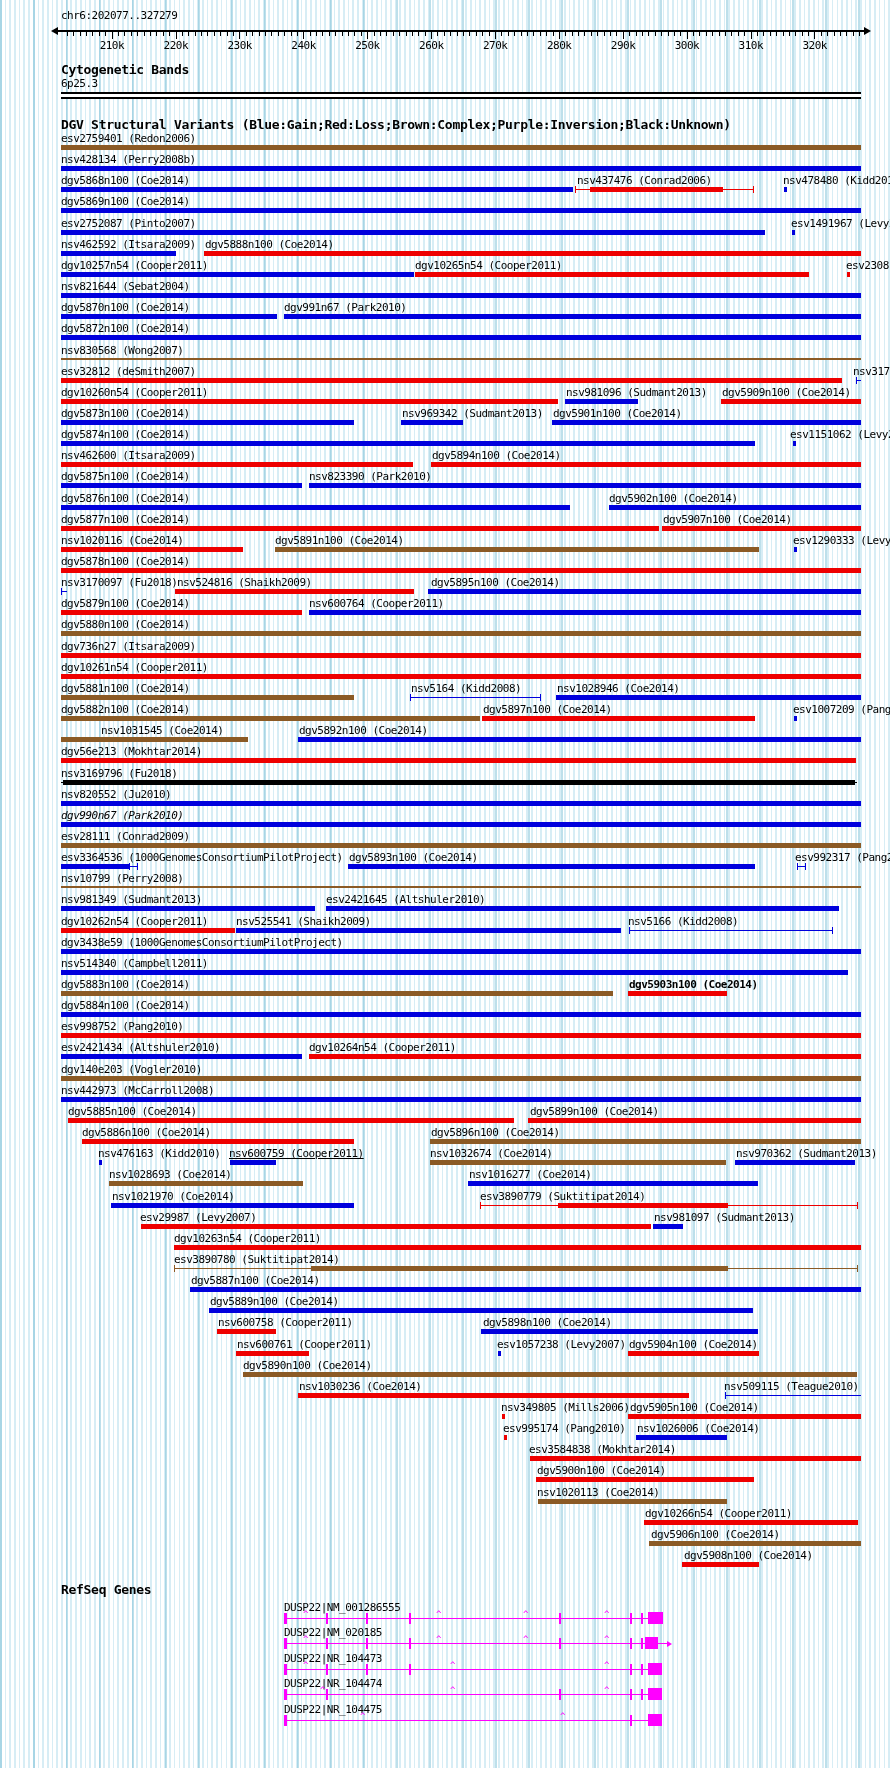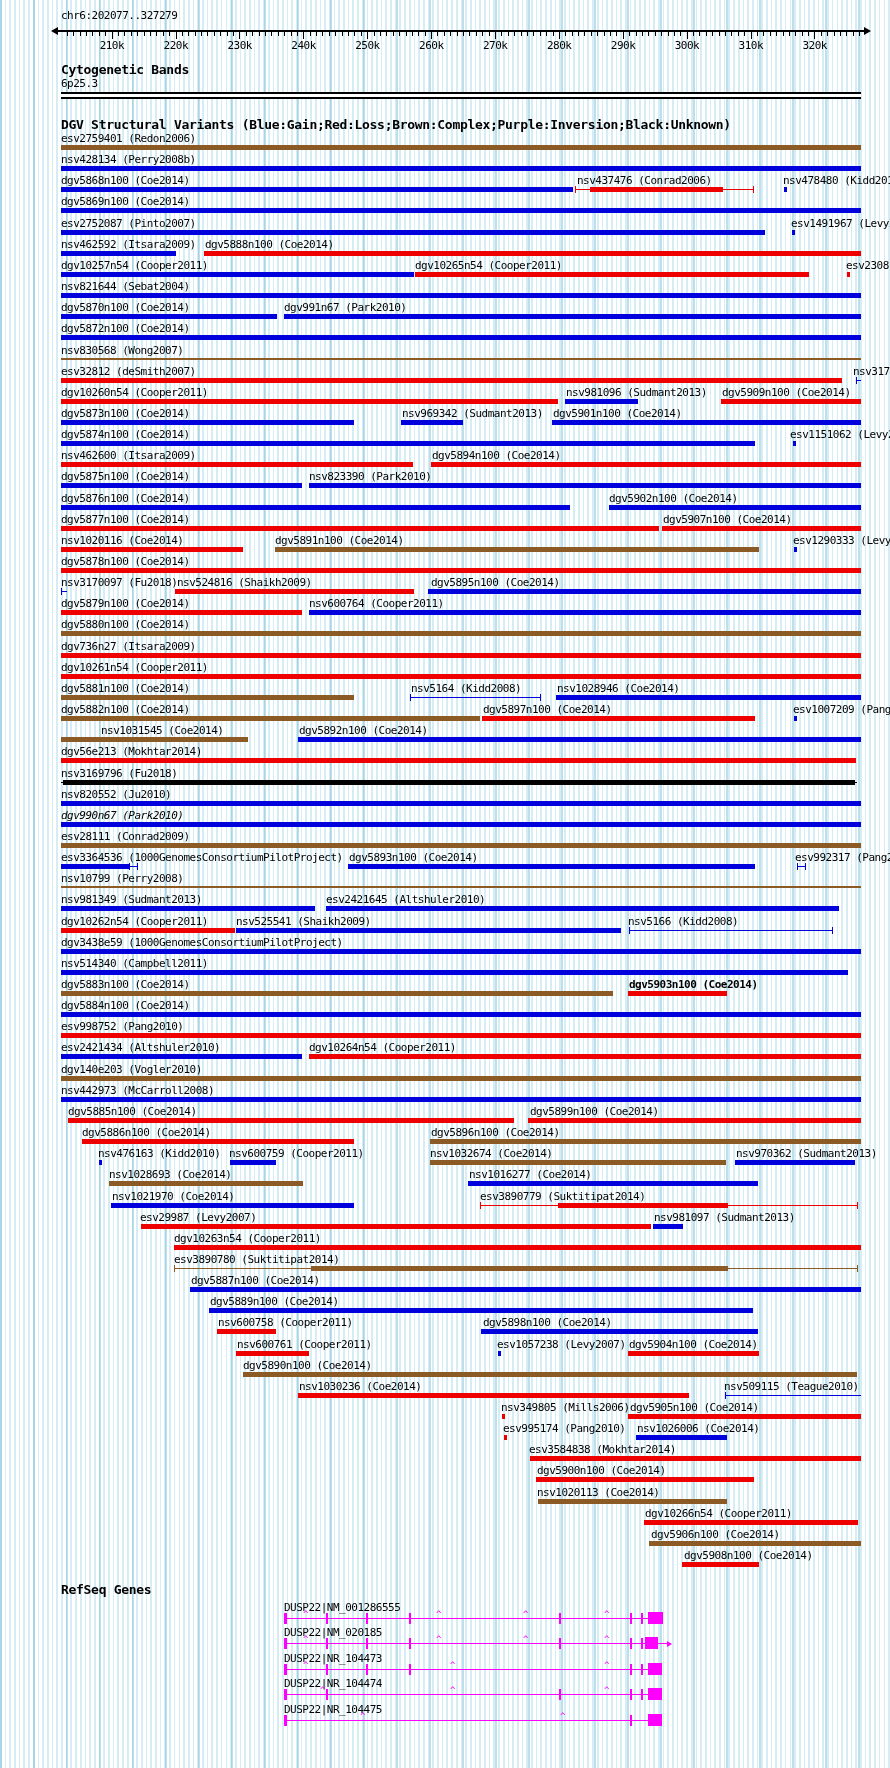--- a/index.html
+++ b/index.html
@@ -350,21 +350,21 @@
       <div class="lbl" style="left: 68px; top: 1106px;">dgv5885n100 (Coe2014)</div>
       <div class="bar" style="left: 68px; top: 1118px; width: 446px; height: 5px; background: rgb(238, 0, 0);"></div>
       <div class="lbl" style="left: 530px; top: 1106px;">dgv5899n100 (Coe2014)</div>
       <div class="bar" style="left: 528px; top: 1118px; width: 333px; height: 5px; background: rgb(238, 0, 0);"></div>
       <div class="lbl" style="left: 82px; top: 1127px;">dgv5886n100 (Coe2014)</div>
       <div class="bar" style="left: 82px; top: 1139px; width: 272px; height: 5px; background: rgb(238, 0, 0);"></div>
       <div class="lbl" style="left: 431px; top: 1127px;">dgv5896n100 (Coe2014)</div>
       <div class="bar" style="left: 430px; top: 1139px; width: 431px; height: 5px; background: rgb(139, 90, 37);"></div>
       <div class="lbl" style="left: 98px; top: 1148px;">nsv476163 (Kidd2010)</div>
       <div class="bar" style="left: 99px; top: 1160px; width: 3px; height: 5px; background: rgb(0, 0, 221);"></div>
-      <div class="lbl" style="left: 229px; top: 1148px;">nsv600759 (Cooper2011)</div>
+      <div class="lbl" style="left: 229px; top: 1148px; text-decoration: underline;">nsv600759 (Cooper2011)</div>
       <div class="bar" style="left: 230px; top: 1160px; width: 46px; height: 5px; background: rgb(0, 0, 221);"></div>
       <div class="lbl" style="left: 430px; top: 1148px;">nsv1032674 (Coe2014)</div>
       <div class="bar" style="left: 430px; top: 1160px; width: 296px; height: 5px; background: rgb(139, 90, 37);"></div>
       <div class="lbl" style="left: 736px; top: 1148px;">nsv970362 (Sudmant2013)</div>
       <div class="bar" style="left: 735px; top: 1160px; width: 120px; height: 5px; background: rgb(0, 0, 221);"></div>
       <div class="lbl" style="left: 109px; top: 1169px;">nsv1028693 (Coe2014)</div>
       <div class="bar" style="left: 109px; top: 1181px; width: 194px; height: 5px; background: rgb(139, 90, 37);"></div>
       <div class="lbl" style="left: 469px; top: 1169px;">nsv1016277 (Coe2014)</div>
       <div class="bar" style="left: 468px; top: 1181px; width: 290px; height: 5px; background: rgb(0, 0, 221);"></div>
       <div class="lbl" style="left: 112px; top: 1191px;">nsv1021970 (Coe2014)</div>

